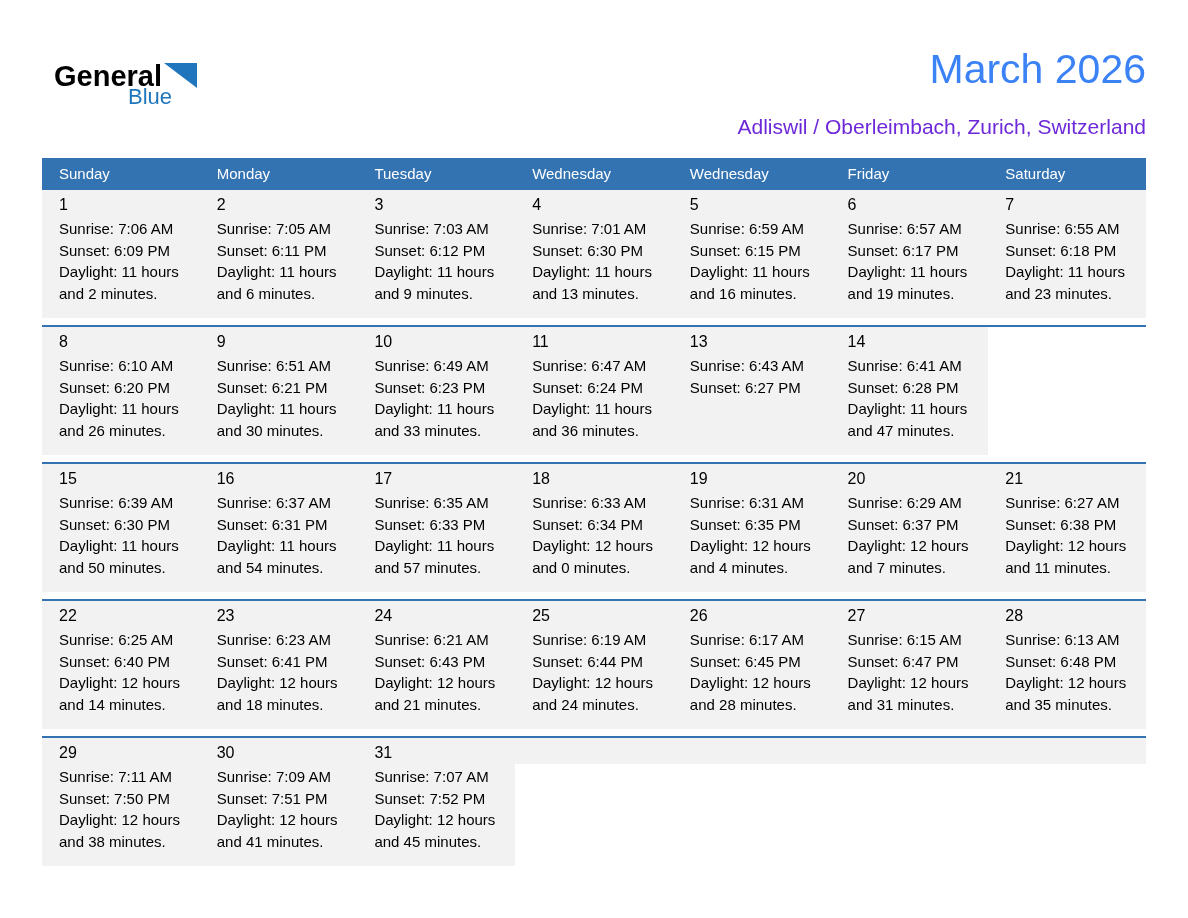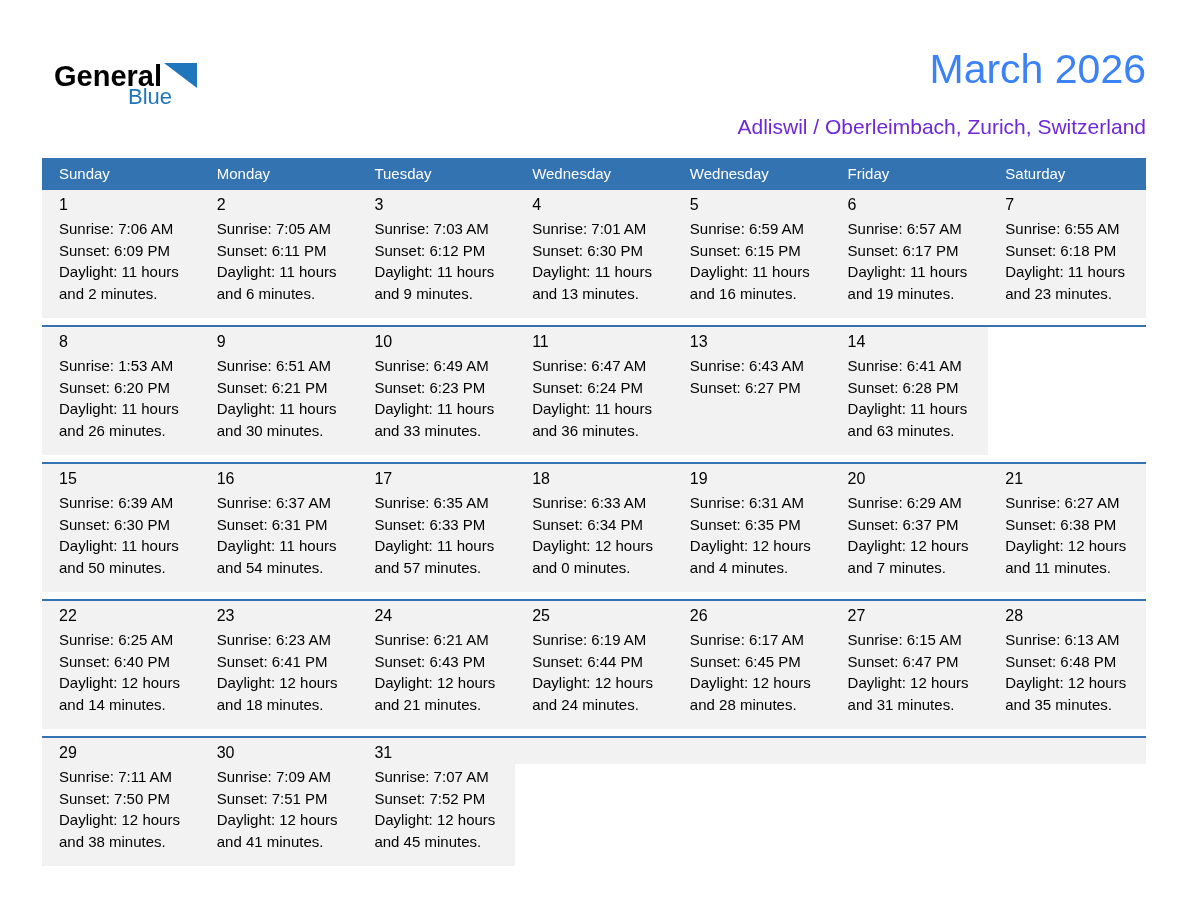--- a/index.html
+++ b/index.html
@@ -141,21 +141,21 @@
           <div class="day-cell">
             <div class="day-number">7</div>
             <div class="day-line">Sunrise: 6:55 AM</div>
             <div class="day-line">Sunset: 6:18 PM</div>
             <div class="day-line">Daylight: 11 hours and 23 minutes.</div>
           </div>
         </div>
         <div class="week-row">
           <div class="day-cell">
             <div class="day-number">8</div>
-            <div class="day-line">Sunrise: 1:53 AM</div>
+            <div class="day-line">Sunrise: 6:10 AM</div>
             <div class="day-line">Sunset: 6:20 PM</div>
             <div class="day-line">Daylight: 11 hours and 26 minutes.</div>
           </div>
           <div class="day-cell">
             <div class="day-number">9</div>
             <div class="day-line">Sunrise: 6:51 AM</div>
             <div class="day-line">Sunset: 6:21 PM</div>
             <div class="day-line">Daylight: 11 hours and 30 minutes.</div>
           </div>
           <div class="day-cell">
@@ -172,21 +172,21 @@
           </div>
           <div class="day-cell">
             <div class="day-number">13</div>
             <div class="day-line">Sunrise: 6:43 AM</div>
             <div class="day-line">Sunset: 6:27 PM</div>
           </div>
           <div class="day-cell">
             <div class="day-number">14</div>
             <div class="day-line">Sunrise: 6:41 AM</div>
             <div class="day-line">Sunset: 6:28 PM</div>
-            <div class="day-line">Daylight: 11 hours and 63 minutes.</div>
+            <div class="day-line">Daylight: 11 hours and 47 minutes.</div>
           </div>
         </div>
         <div class="week-row">
           <div class="day-cell">
             <div class="day-number">15</div>
             <div class="day-line">Sunrise: 6:39 AM</div>
             <div class="day-line">Sunset: 6:30 PM</div>
             <div class="day-line">Daylight: 11 hours and 50 minutes.</div>
           </div>
           <div class="day-cell">

